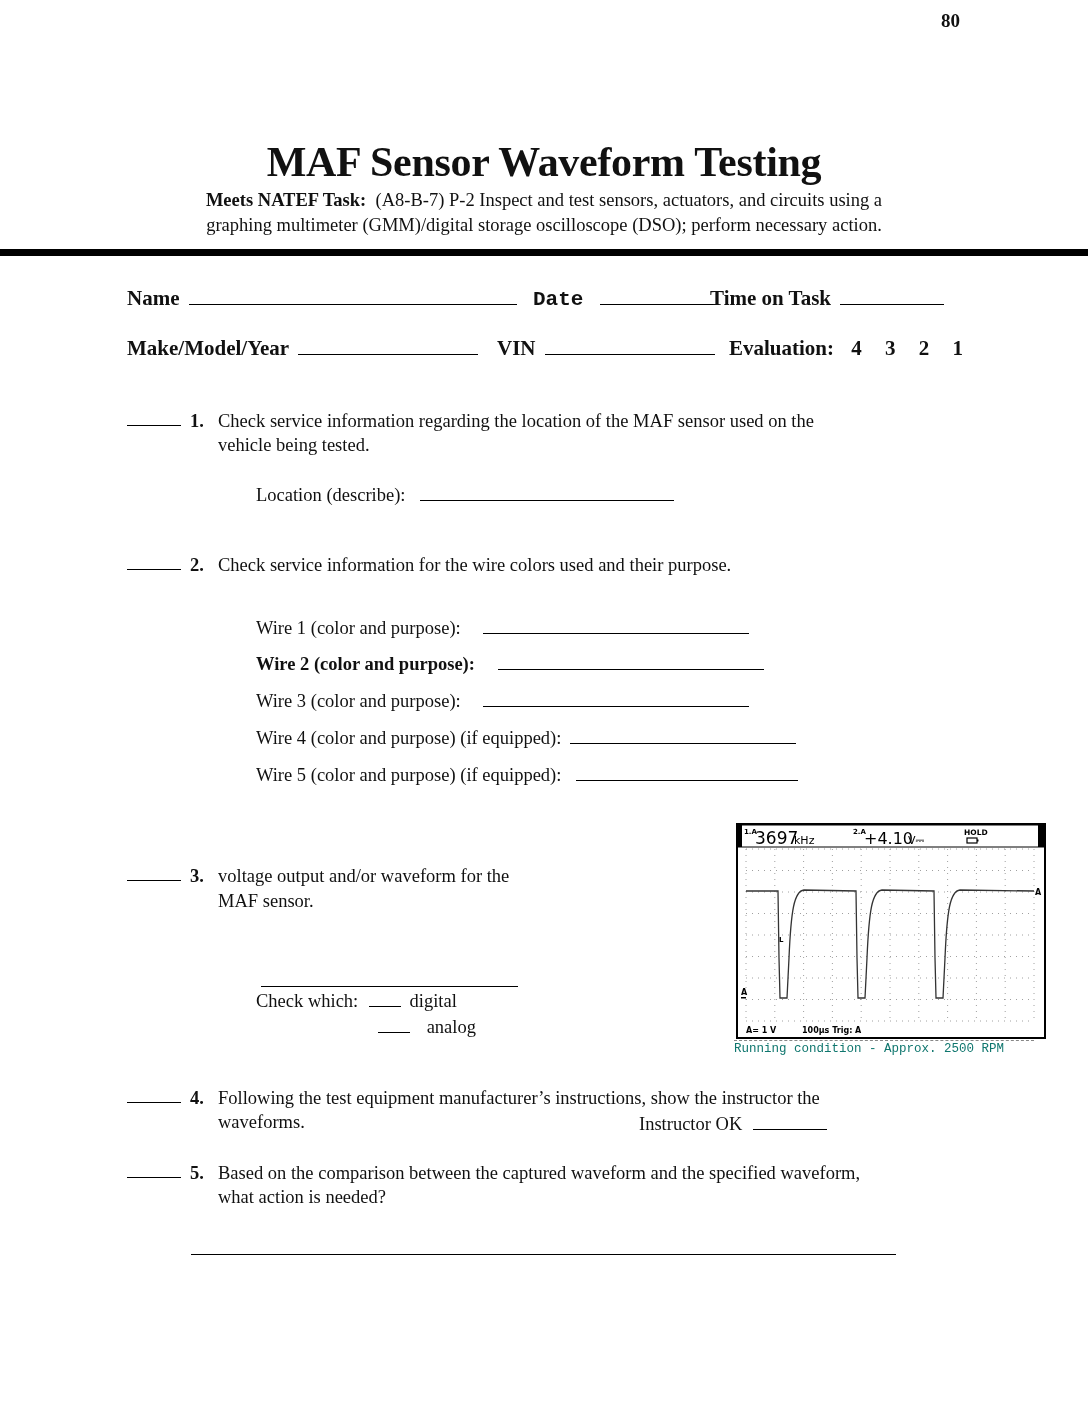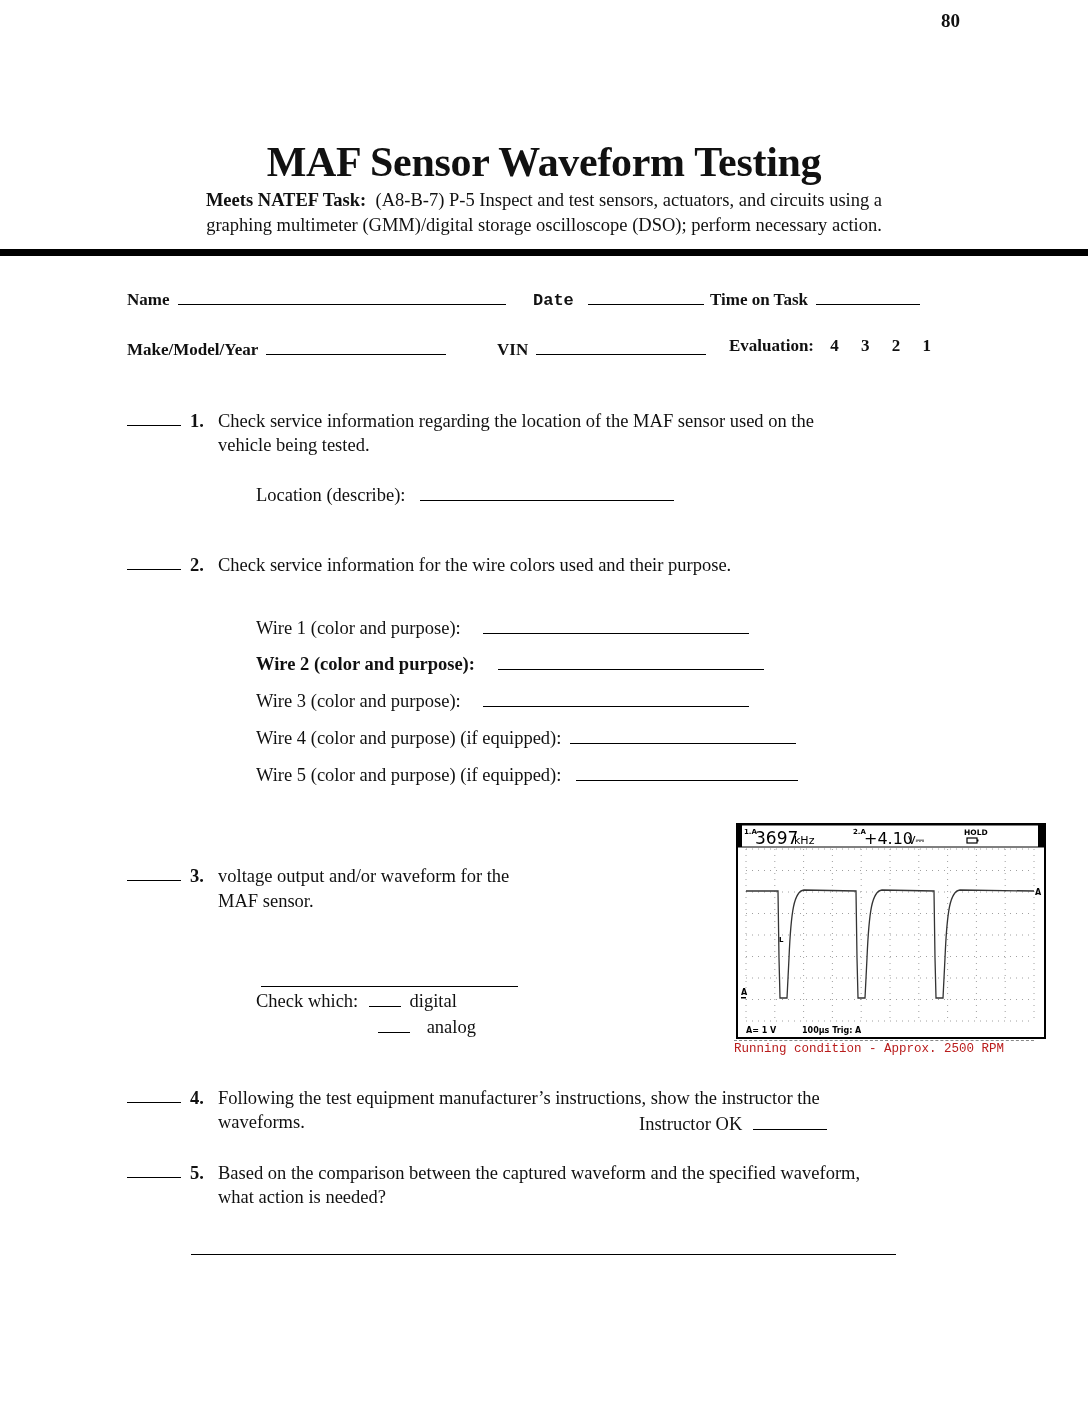--- a/index.html
+++ b/index.html
@@ -7,42 +7,42 @@
       width: 1088px; height: 1408px; position: relative; overflow: hidden;
       font-family: "Liberation Serif", "DejaVu Serif", serif; color: #111;
     }
     .abs { position: absolute; }
     .page-number { right: 128px; top: 10px; font-size: 19px; font-weight: bold; }
     .title { left: 0; width: 1088px; top: 138px; text-align: center; font-size: 42px; font-weight: bold; letter-spacing: -0.3px; }
     .subtitle { left: 0; width: 1088px; top: 188px; text-align: center; font-size: 18.5px; line-height: 25px; }
     .subtitle b { font-weight: bold; margin-top: 43px; }
     .rule { left: 0; width: 1088px; top: 249px; height: 7px; background: #000; }
 
-    .hdr { font-size: 17px; font-weight: bold; white-space: nowrap; }
+    .hdr { font-size: 21px; font-weight: bold; white-space: nowrap; }
     .blank { display: inline-block; border-bottom: 1.5px solid #000; height: 18px; vertical-align: baseline; }
     .blank.thin { border-bottom-width: 1px; }
 
     .q { font-size: 18.5px; line-height: 24px; }
     .q .num { position: absolute; left: 190px; font-weight: bold; }
     .q .score { position: absolute; left: 127px; top: 16px; width: 54px; border-bottom: 1.5px solid #000; }
     .q .text { position: absolute; left: 218px; white-space: nowrap; }
     .line-label { font-size: 18.5px; white-space: nowrap; }
 
     .scope { left: 736px; top: 823px; width: 310px; height: 216px; border: 2px solid #000; box-sizing: border-box; background: #fff; }
-    .scope-caption { left: 734px; top: 1040px; width: 300px; font-family: "Liberation Mono", "DejaVu Sans Mono", monospace; font-size: 12.5px; color: #b91c1c; border-top: 1px dashed #888; padding-top: 1px; white-space: nowrap; }
+    .scope-caption { left: 734px; top: 1040px; width: 300px; font-family: "Liberation Mono", "DejaVu Sans Mono", monospace; font-size: 12.5px; color: #0f766e; border-top: 1px dashed #888; padding-top: 1px; white-space: nowrap; }
     .scope svg text { font-family: "DejaVu Sans", sans-serif; }
   </style>
 </head>
 <body>
 
 <div class="abs page-number">80</div>
 
 <div class="abs title">MAF Sensor Waveform Testing</div>
 <div class="abs subtitle">
-  <div><b>Meets NATEF Task:</b>&nbsp; <span>(A8-B-7) P-5  Inspect and test sensors, actuators, and circuits using a</span></div>
+  <div><b>Meets NATEF Task:</b>&nbsp; <span>(A8-B-7) P-2  Inspect and test sensors, actuators, and circuits using a</span></div>
   <div>graphing multimeter (GMM)/digital storage oscilloscope (DSO); perform necessary action.</div>
 </div>
 <div class="abs rule"></div>
 
 <div class="abs hdr" style="left:127px; top:286px;">
   <span>Name</span>
   <span class="blank" style="width:328px; margin-left:4px;"></span>
 </div>
 <div class="abs hdr" style="left:533px; top:286px;font-family:Liberation Mono, monospace;">
   <span>Date</span>

